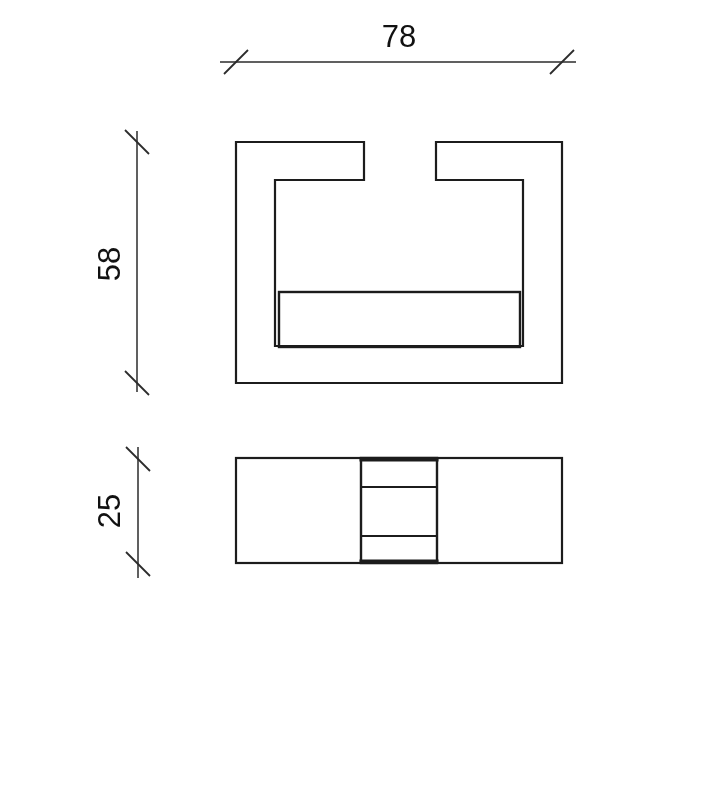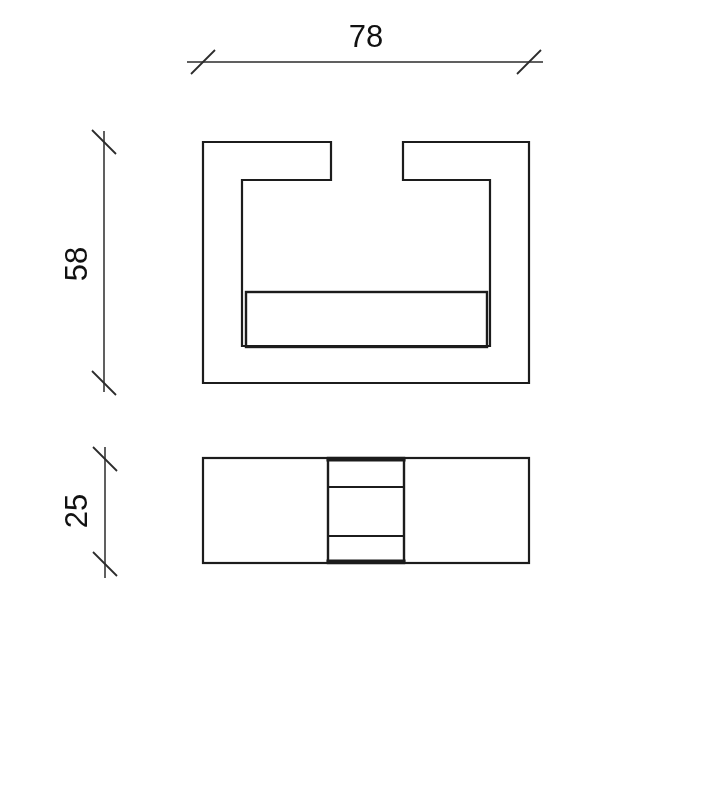--- a/index.html
+++ b/index.html
@@ -6,20 +6,21 @@
     margin: 0;
     padding: 0;
     background: #ffffff;
   }
   .page {
     position: relative;
     width: 671px;
     height: 800px;
     background: #ffffff;
     overflow: hidden;
+    padding-left: 33px;
   }
   svg {
     display: block;
   }
   .dim-text {
     font-family: "Liberation Sans", "DejaVu Sans", sans-serif;
     font-size: 31px;
     fill: #111111;
   }
   .outline   { fill: none; stroke-linejoin: miter; }

